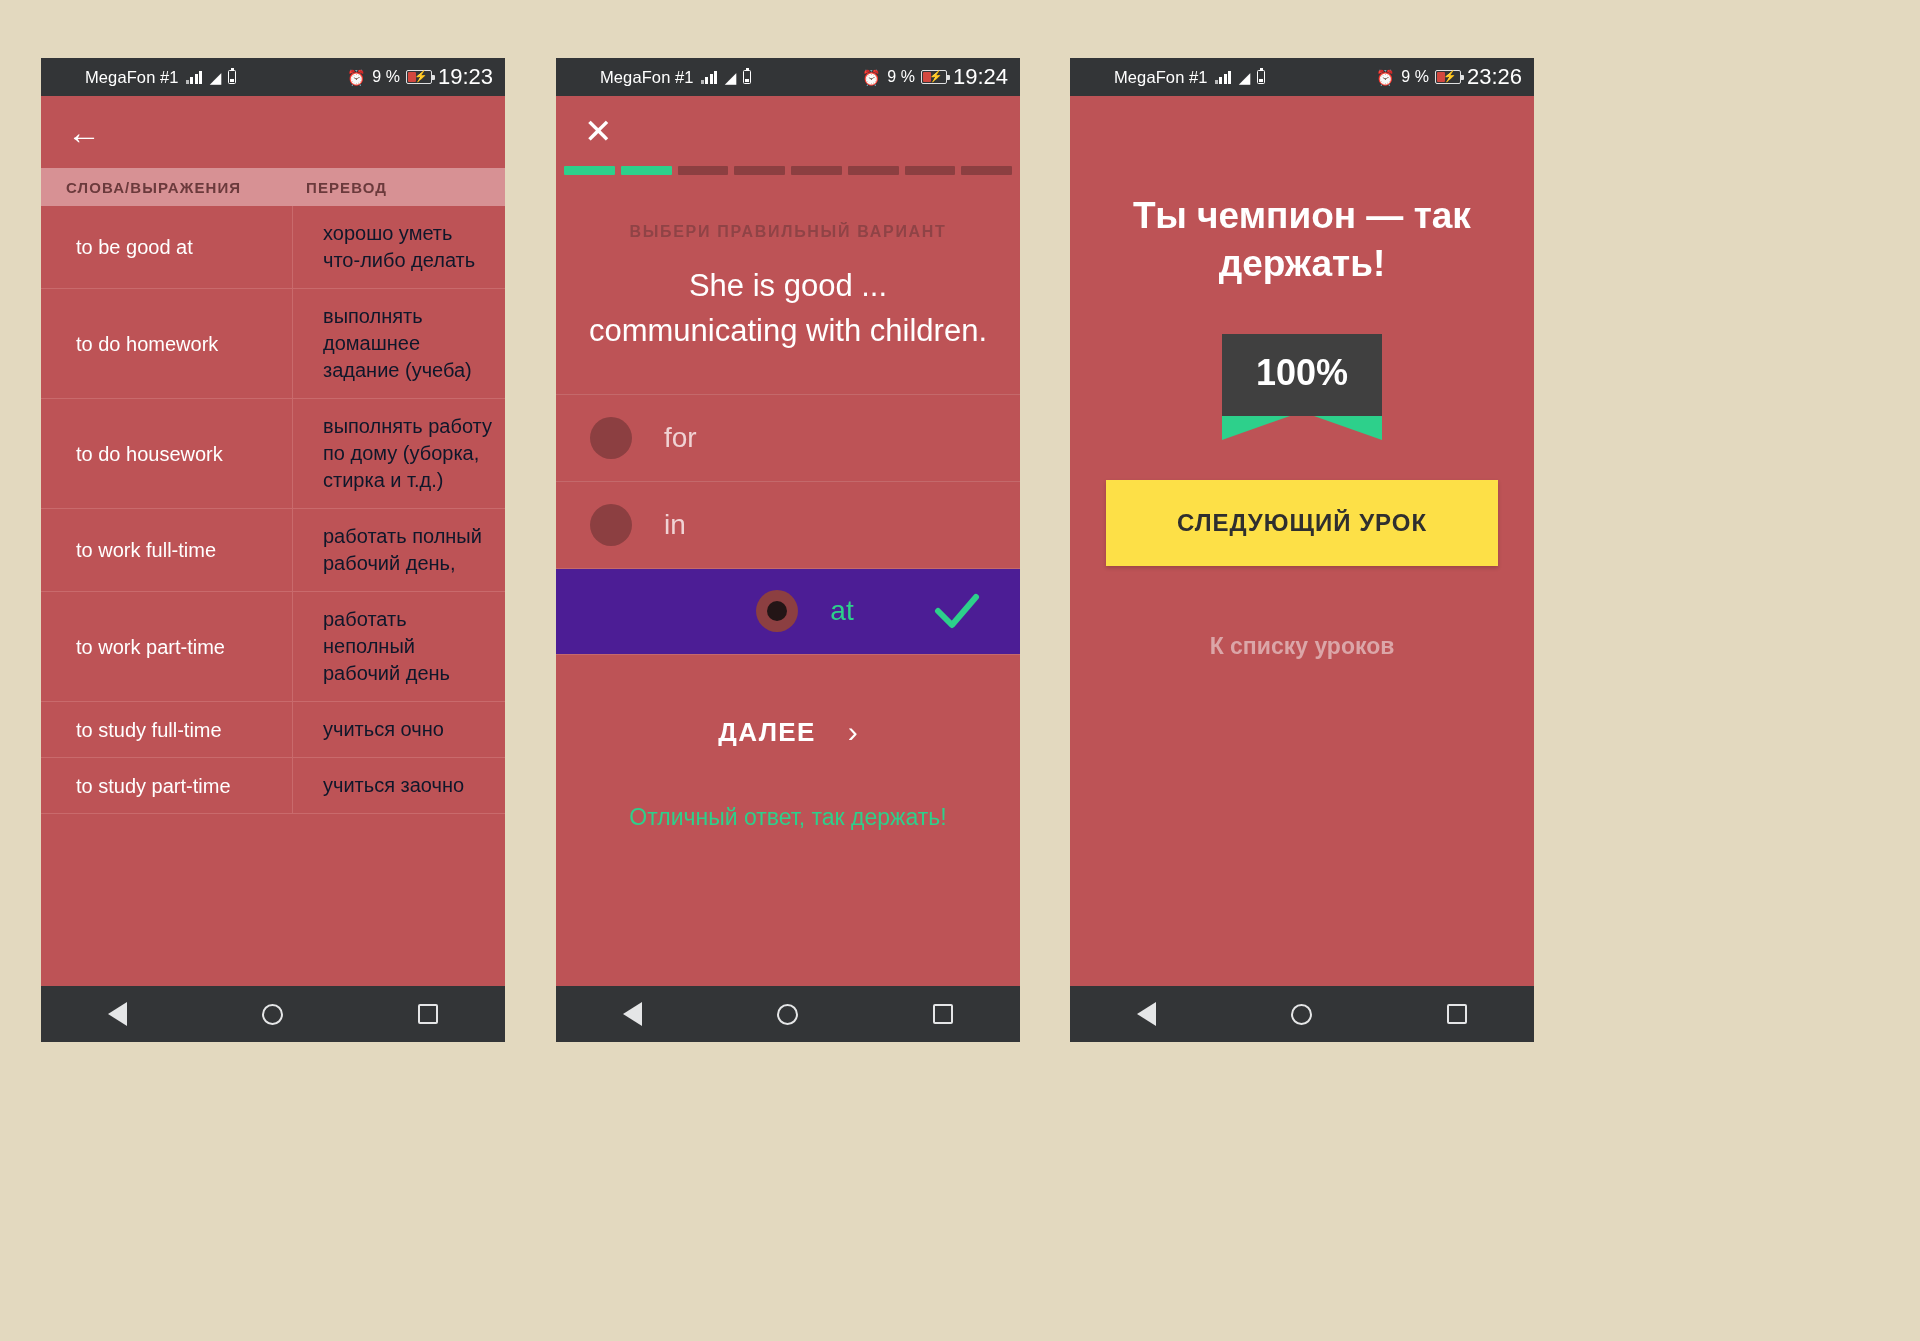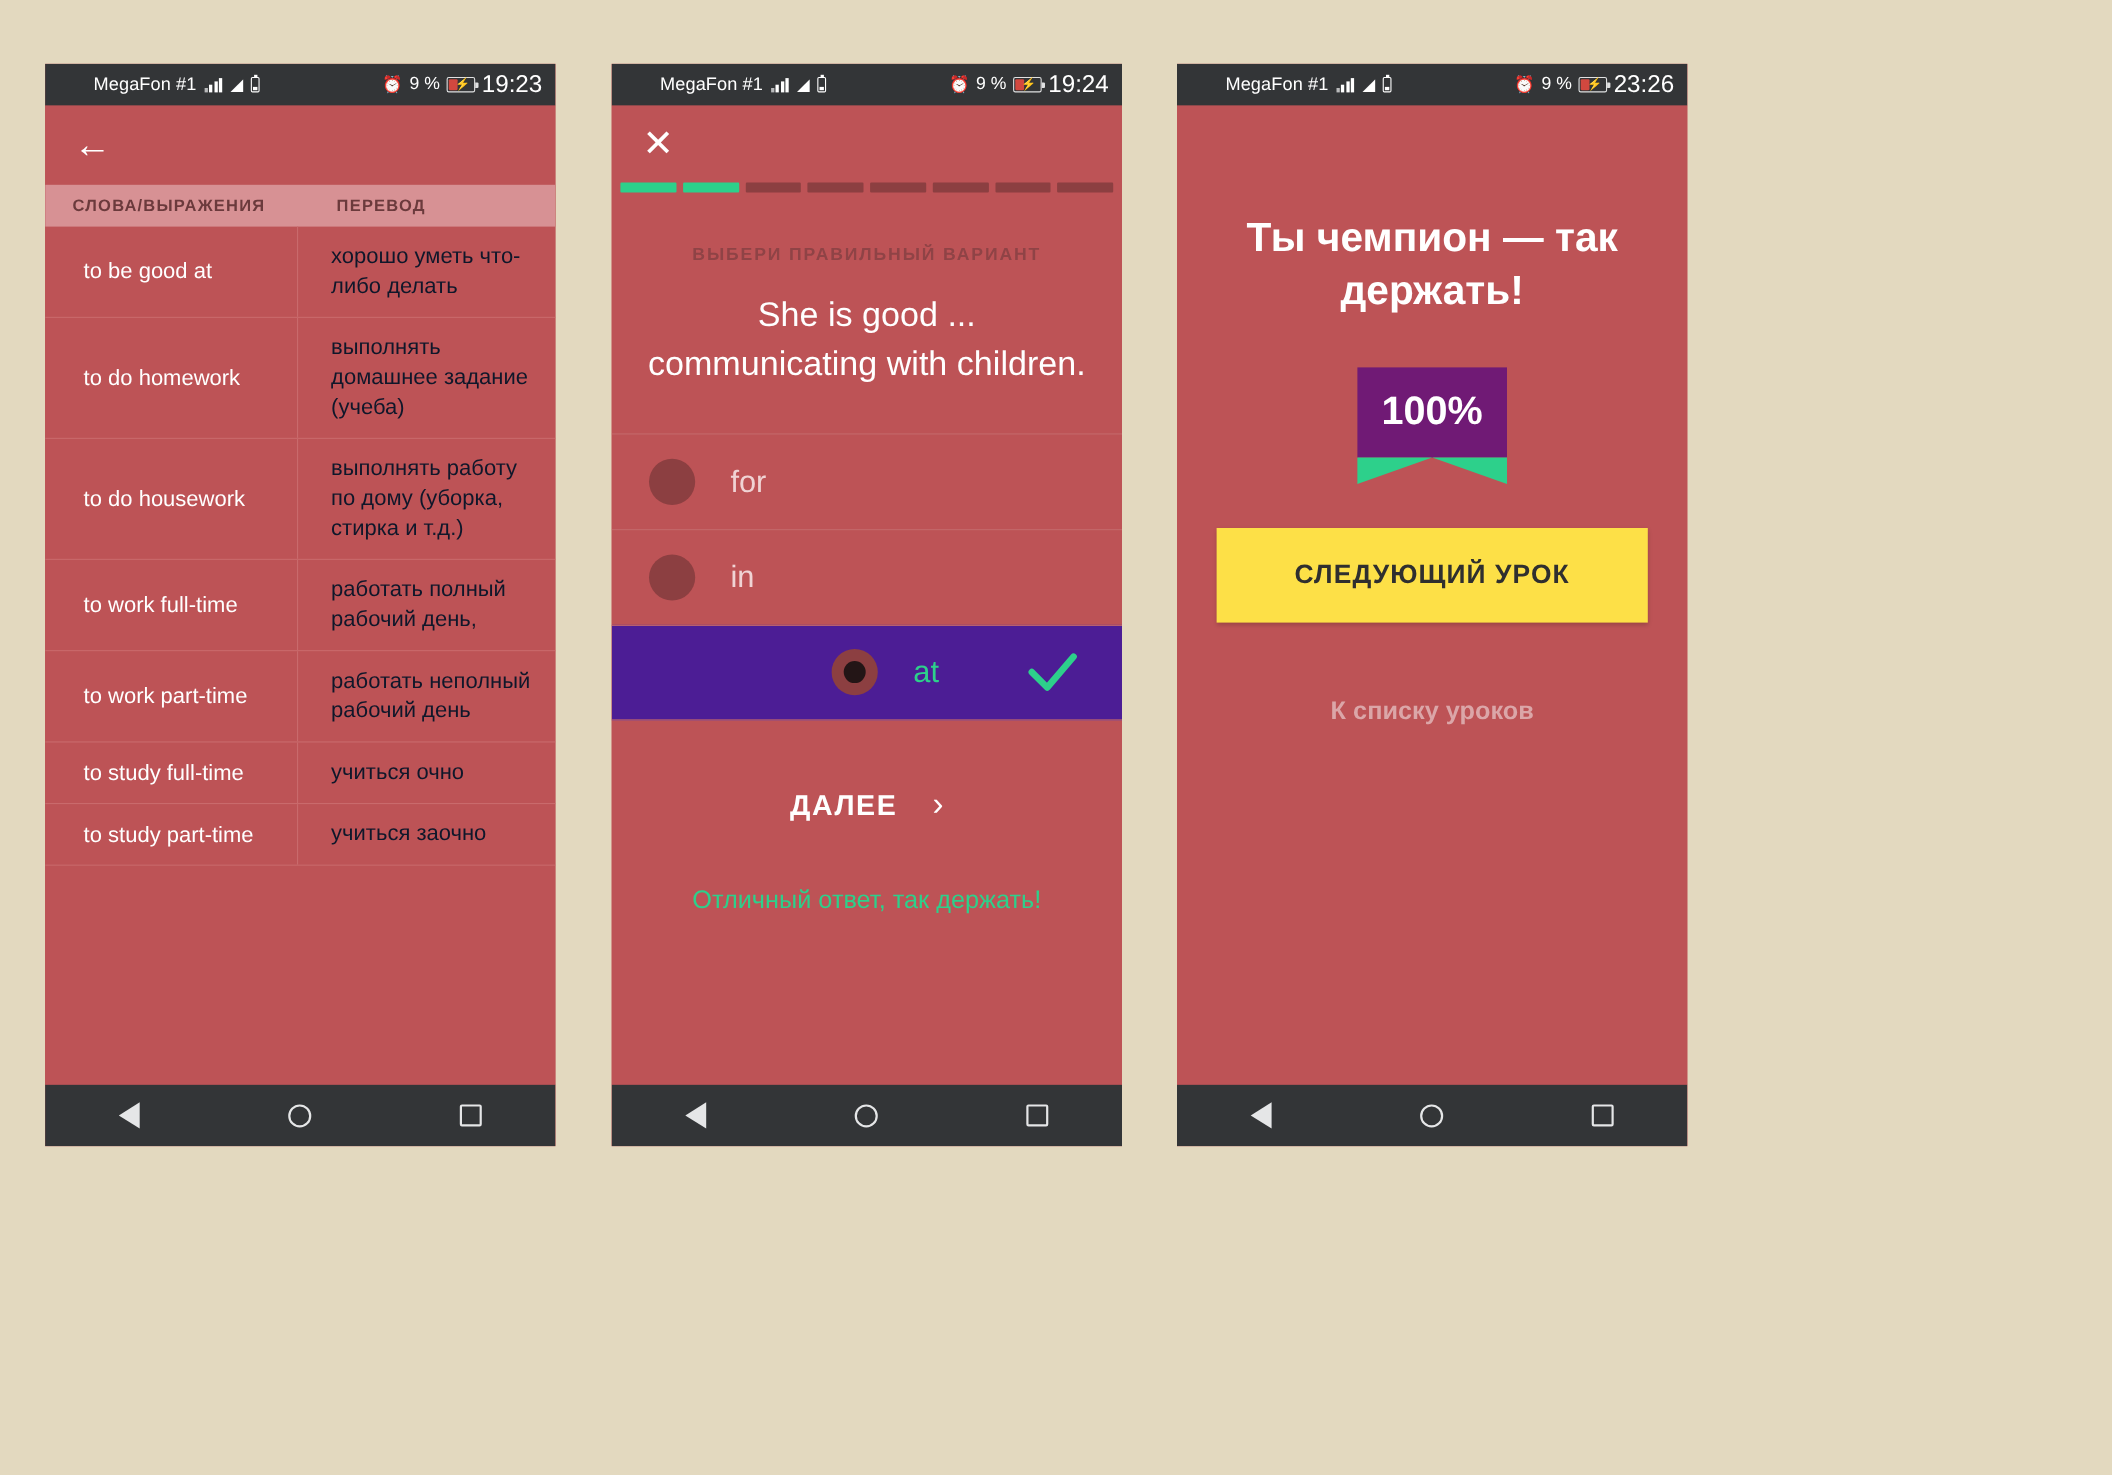--- a/index.html
+++ b/index.html
@@ -105,21 +105,21 @@
     display: flex; background: #d79194; height: 38px; align-items: center;
   }
   .tbl-head .th {
     color: #6b3a3c; font-size: 15px; font-weight: bold; letter-spacing: 1.1px;
   }
   .th-w { width: 230px; padding-left: 25px; }
   .th-t { flex: 1; padding-left: 35px; }
   .tbl-body { }
   .trow { display: flex; border-bottom: 1px solid #c96a6c; min-height: 55px; }
   .cell-w {
-    width: 230px; color: #ffffff; font-size: 20px; line-height: 1.3;
+    width: 252px; color: #ffffff; font-size: 20px; line-height: 1.3;
     display: flex; align-items: center; padding: 14px 12px 14px 35px;
     border-right: 1px solid #c96a6c;
   }
   .cell-t {
     flex: 1; color: #0f172a; font-size: 20px; line-height: 1.35;
     display: flex; align-items: center; padding: 14px 10px 14px 30px;
   }
 
   
   .appbar2 { height: 70px; display:flex; align-items:center; padding-left: 28px; }
@@ -167,21 +167,21 @@
   }
 
   
   .res-wrap { padding: 0 34px; text-align:center; }
   .res-title {
     color:#ffffff; font-size: 37px; line-height: 1.3; margin-top: 96px; font-weight: 700;
   }
   .res-sub { color:#dba6a8; font-size: 25px; margin-top: 32px; }
   .badge-wrap { margin-top: 46px; display:flex; justify-content:center; }
   .badge {
-    width: 136px; background:#701a75; position: relative;
+    width: 160px; background:#404040; position: relative;
     padding: 18px 0 22px; color:#ffffff; font-size: 36px; font-weight: bold;
   }
   .badge::after {
     content:""; position:absolute; left:0; right:0; bottom:-24px;
     border-left: 68px solid #2dd08b; border-right: 68px solid #2dd08b;
     border-bottom: 24px solid transparent;
   }
   .btn-next-lesson {
     margin: 64px auto 0; width: 392px; height: 86px; background:#fde047;
     display:flex; align-items:center; justify-content:center;

